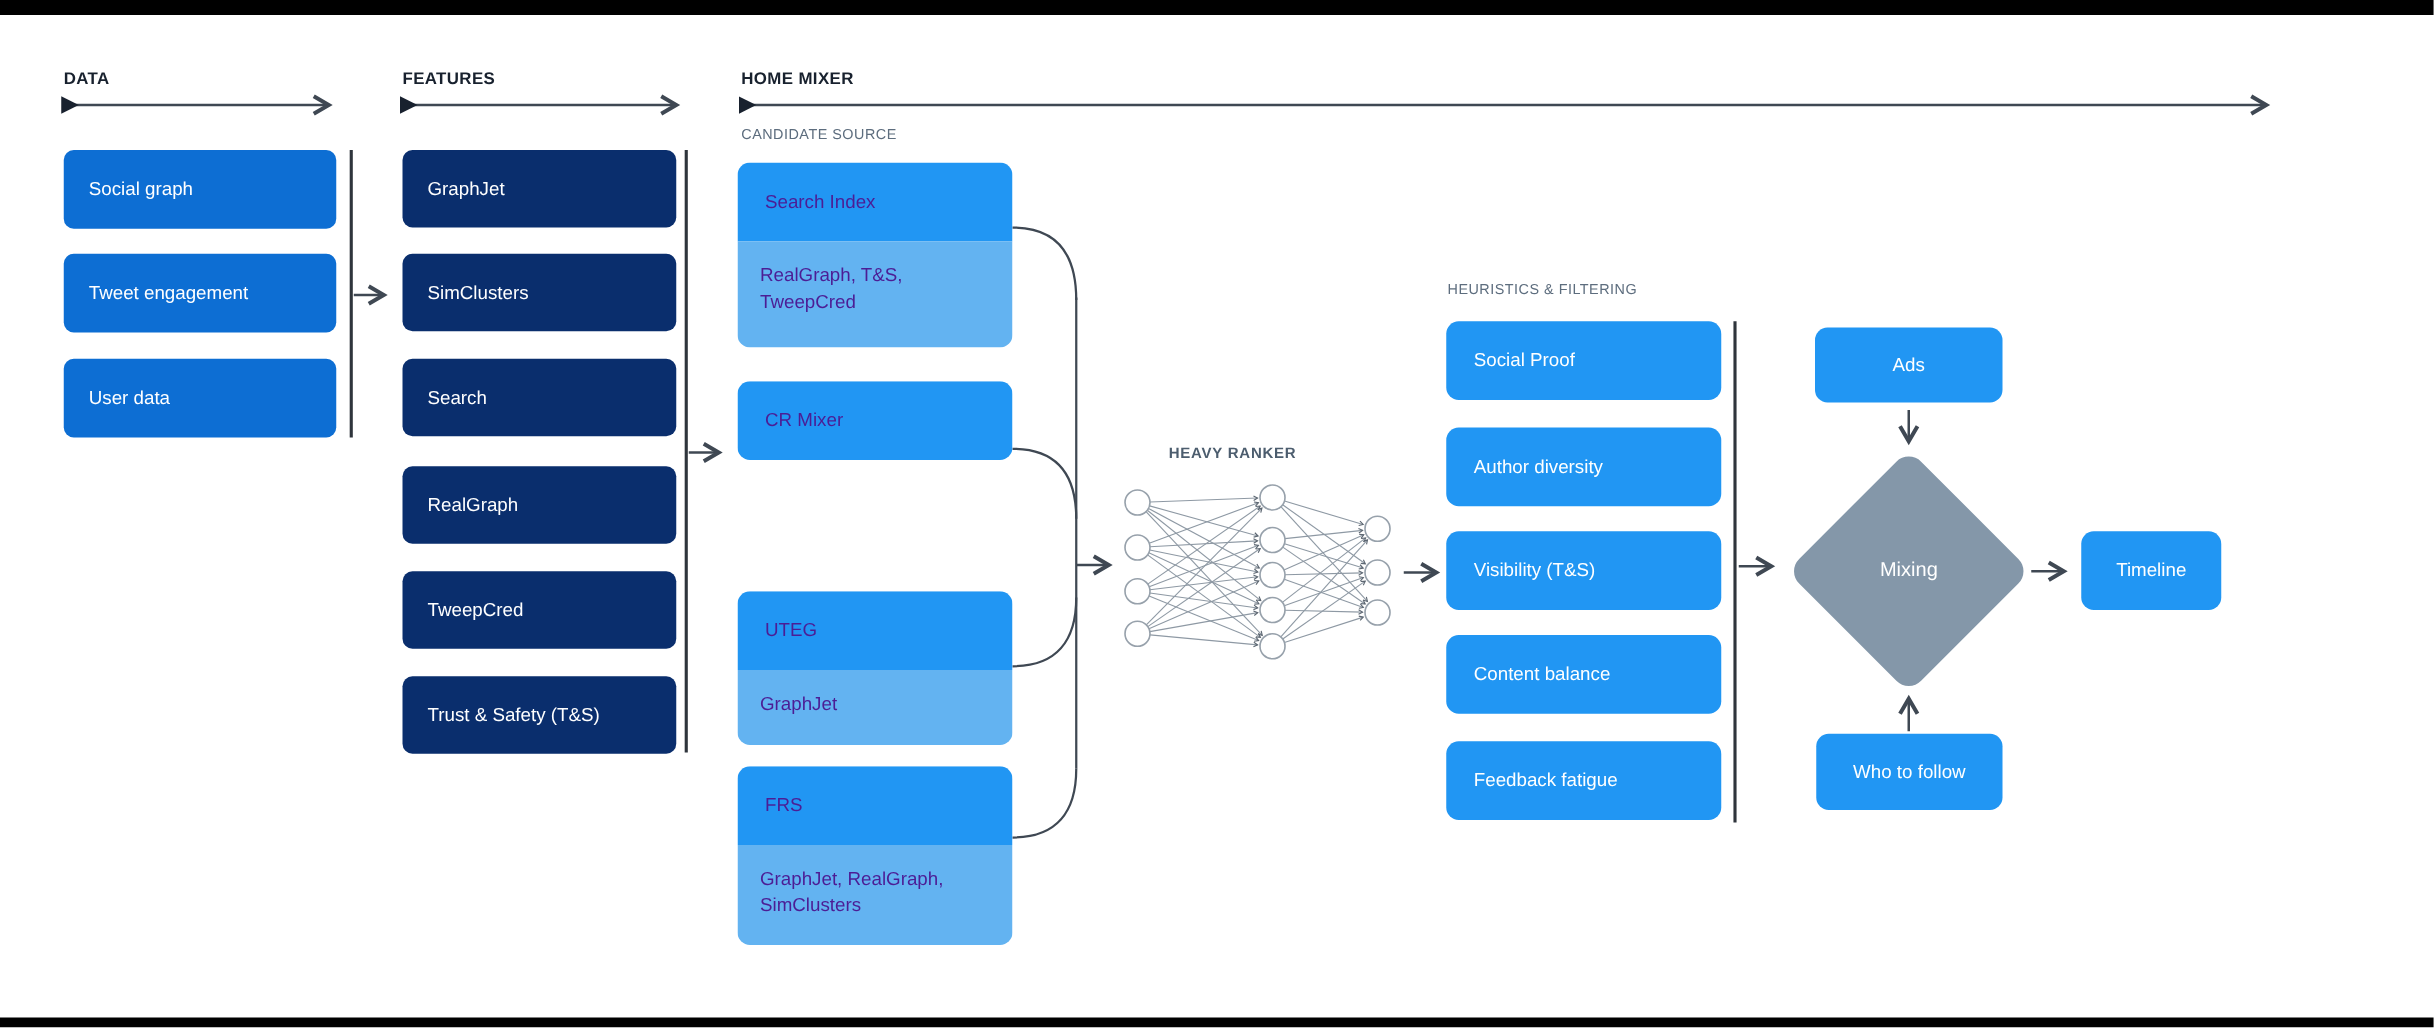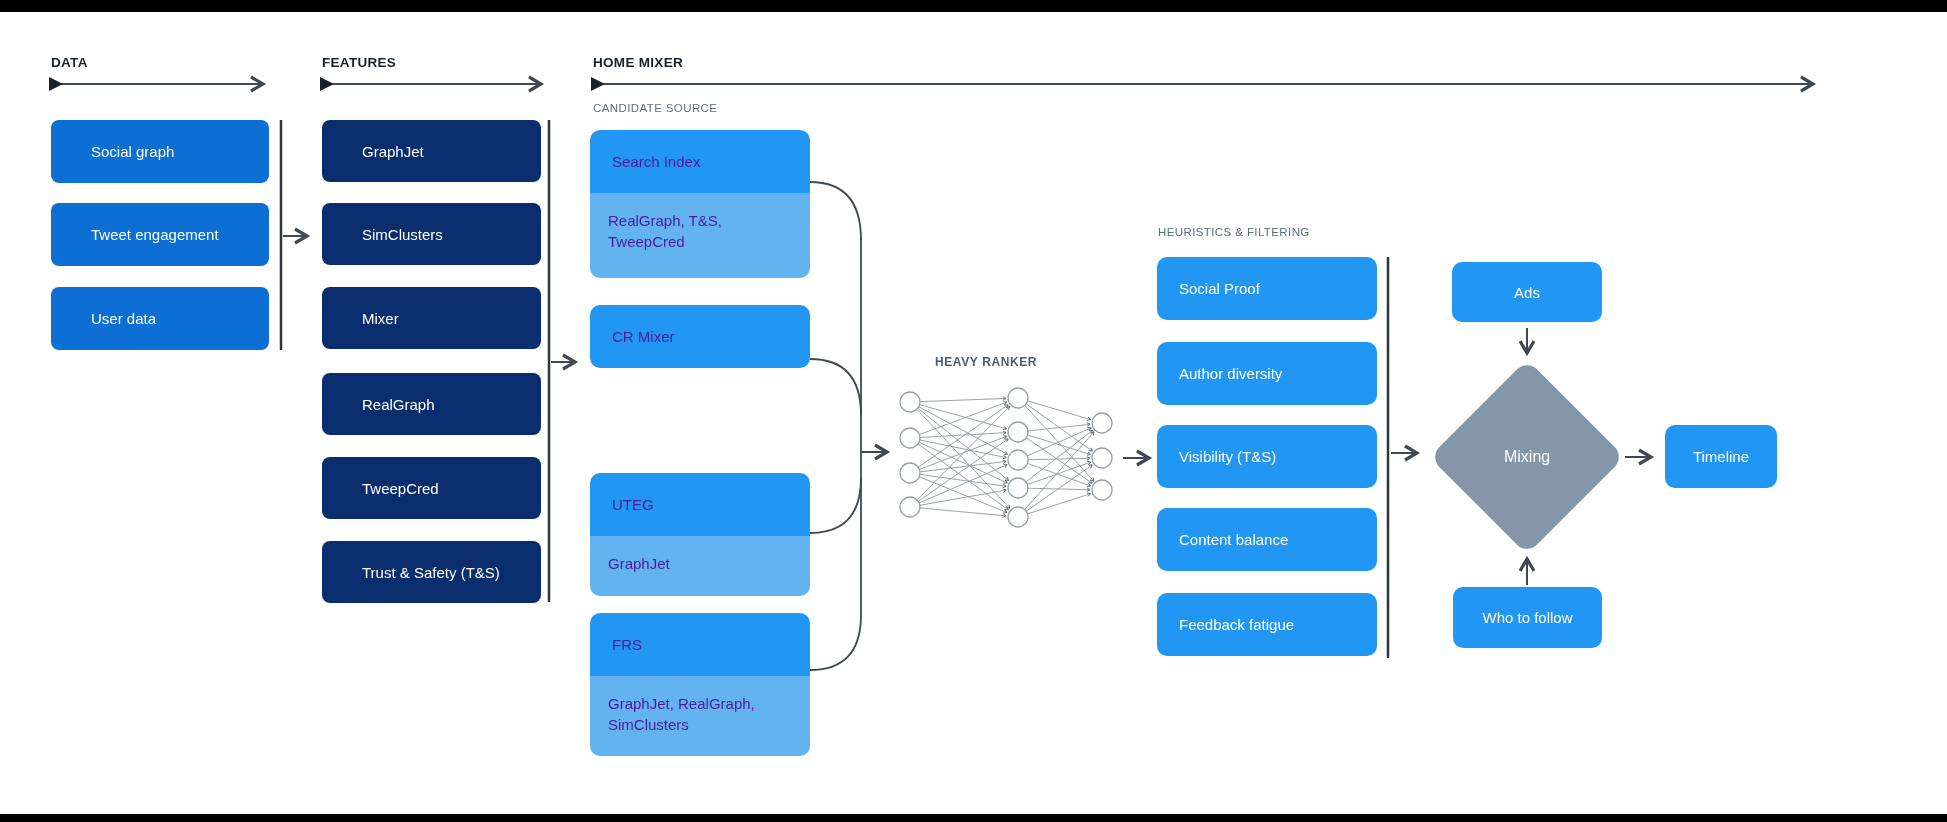--- a/index.html
+++ b/index.html
@@ -10,21 +10,21 @@
   .bar{position:absolute;left:0;width:1947px;background:#000}
   #topbar{top:0;height:12px}
   #botbar{top:814px;height:8px}
 
   .sec-label{position:absolute;font-size:13.5px;font-weight:700;color:#18212e;letter-spacing:.3px}
   .sub-label{position:absolute;font-size:11.5px;font-weight:500;color:#5d6d7e;letter-spacing:.4px}
   .hr-label{position:absolute;left:935px;top:355px;width:145px;text-align:left;
     font-size:12px;font-weight:600;color:#4c5d6e;letter-spacing:.6px}
 
   .box{position:absolute;color:#fff;font-size:15px;font-weight:500;border-radius:8px;
-    display:flex;align-items:center;padding-left:40px;box-sizing:border-box}
+    display:flex;align-items:center;padding-left:20px;box-sizing:border-box}
   .data-box{left:51px;width:218px;height:63px;background:var(--data-box,#0d6ed3)}
   .feat-box{left:322px;width:219px;height:62px;background:var(--features-box,#0a2e6d)}
   .filter-box{left:1157px;width:220px;height:63px;border-radius:10px;padding-left:22px;
     background:var(--filter-box,#2196f3)}
   .center{justify-content:center;padding-left:0}
 
   .cand{position:absolute;left:590px;width:220px;border-radius:10px;overflow:hidden;
     color:#4c1d95;font-size:15px;font-weight:500}
   .cand-head{height:63px;display:flex;align-items:center;padding-left:22px;
     background:var(--source-box,#2196f3)}
@@ -147,21 +147,21 @@
 <div class="sub-label" style="left:593px;top:102px">CANDIDATE SOURCE</div>
 <div class="hr-label">HEAVY RANKER</div>
 <div class="sub-label" style="left:1158px;top:226px">HEURISTICS &amp; FILTERING</div>
 
 <div class="box data-box" style="top:120px">Social graph</div>
 <div class="box data-box" style="top:203px">Tweet engagement</div>
 <div class="box data-box" style="top:287px">User data</div>
 
 <div class="box feat-box" style="top:120px">GraphJet</div>
 <div class="box feat-box" style="top:203px">SimClusters</div>
-<div class="box feat-box" style="top:287px">Mixer</div>
+<div class="box feat-box" style="top:287px">Search</div>
 <div class="box feat-box" style="top:373px">RealGraph</div>
 <div class="box feat-box" style="top:457px">TweepCred</div>
 <div class="box feat-box" style="top:541px">Trust &amp; Safety (T&amp;S)</div>
 
 <div class="cand" style="top:130px">
   <div class="cand-head">Search Index</div>
   <div class="cand-sub" style="height:85px">RealGraph, T&amp;S, TweepCred</div>
 </div>
 <div class="cand" style="top:305px">
   <div class="cand-head">CR Mixer</div>

